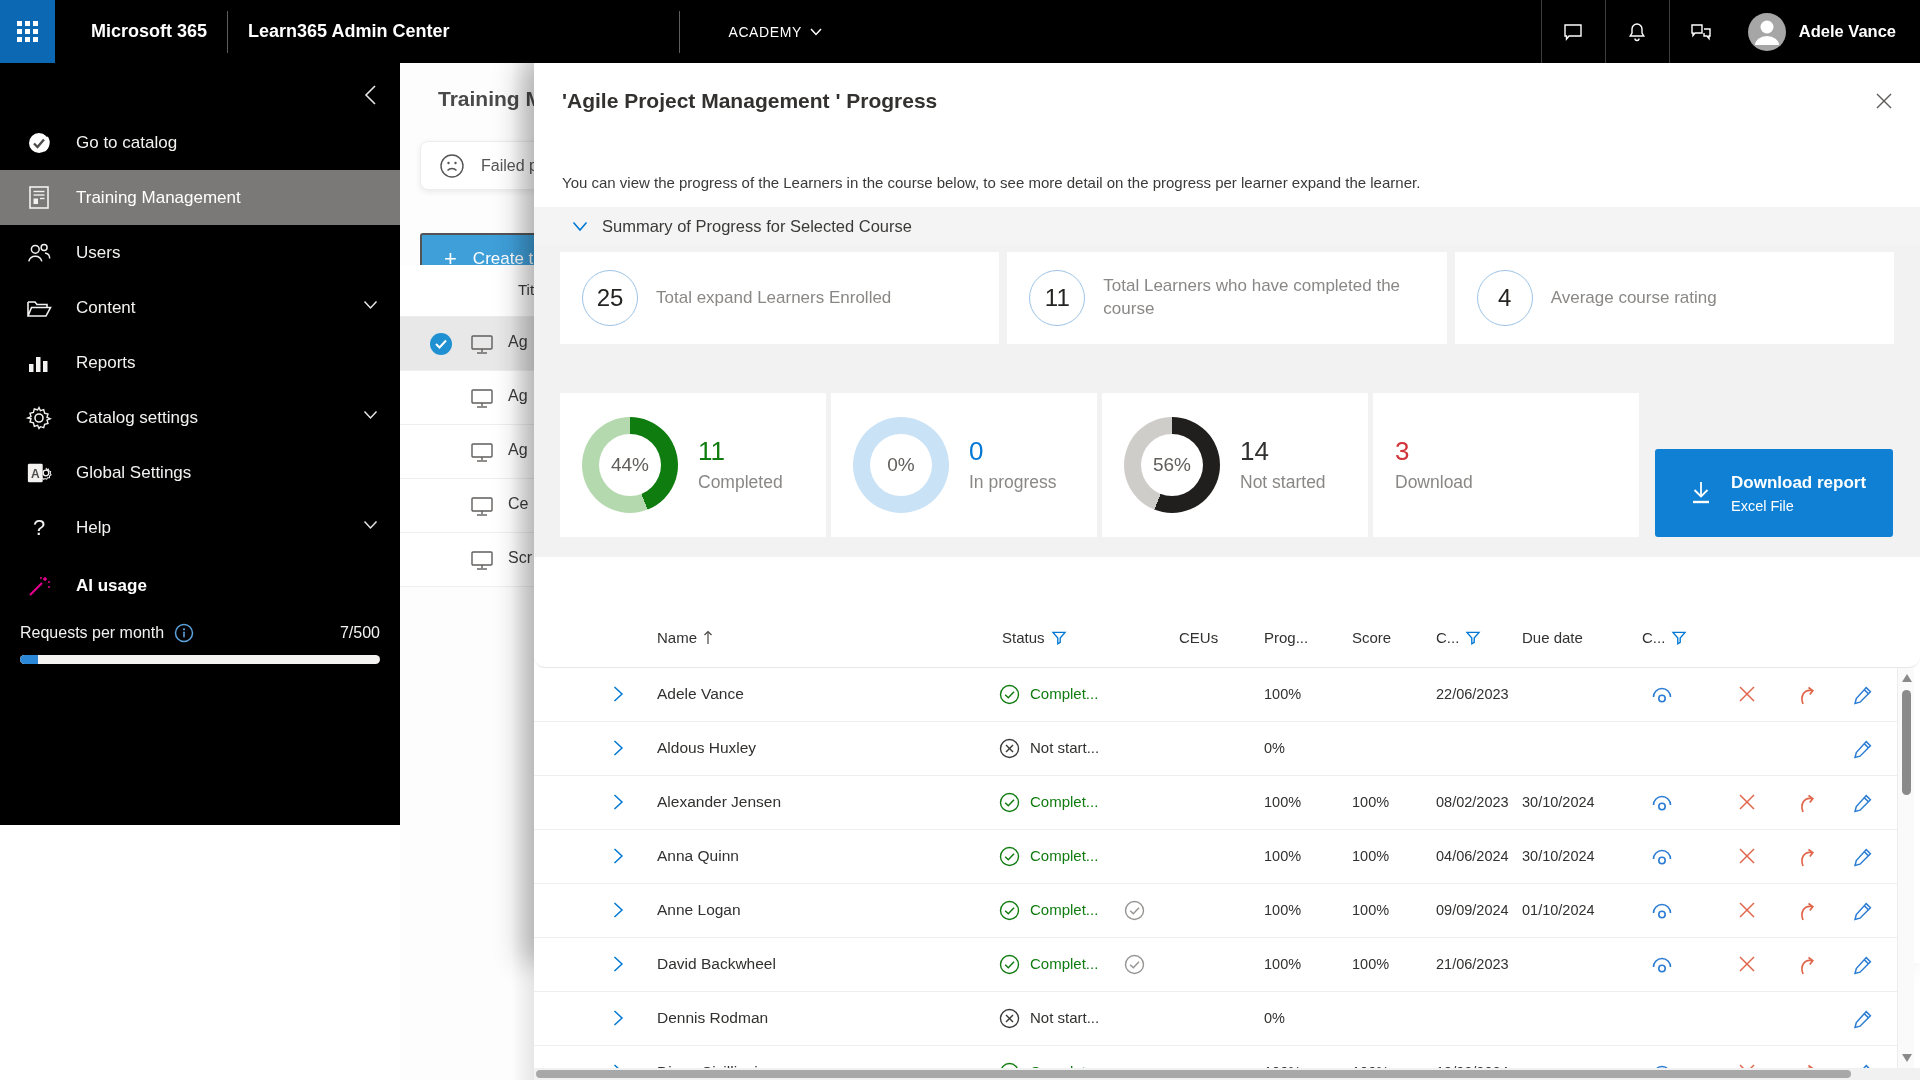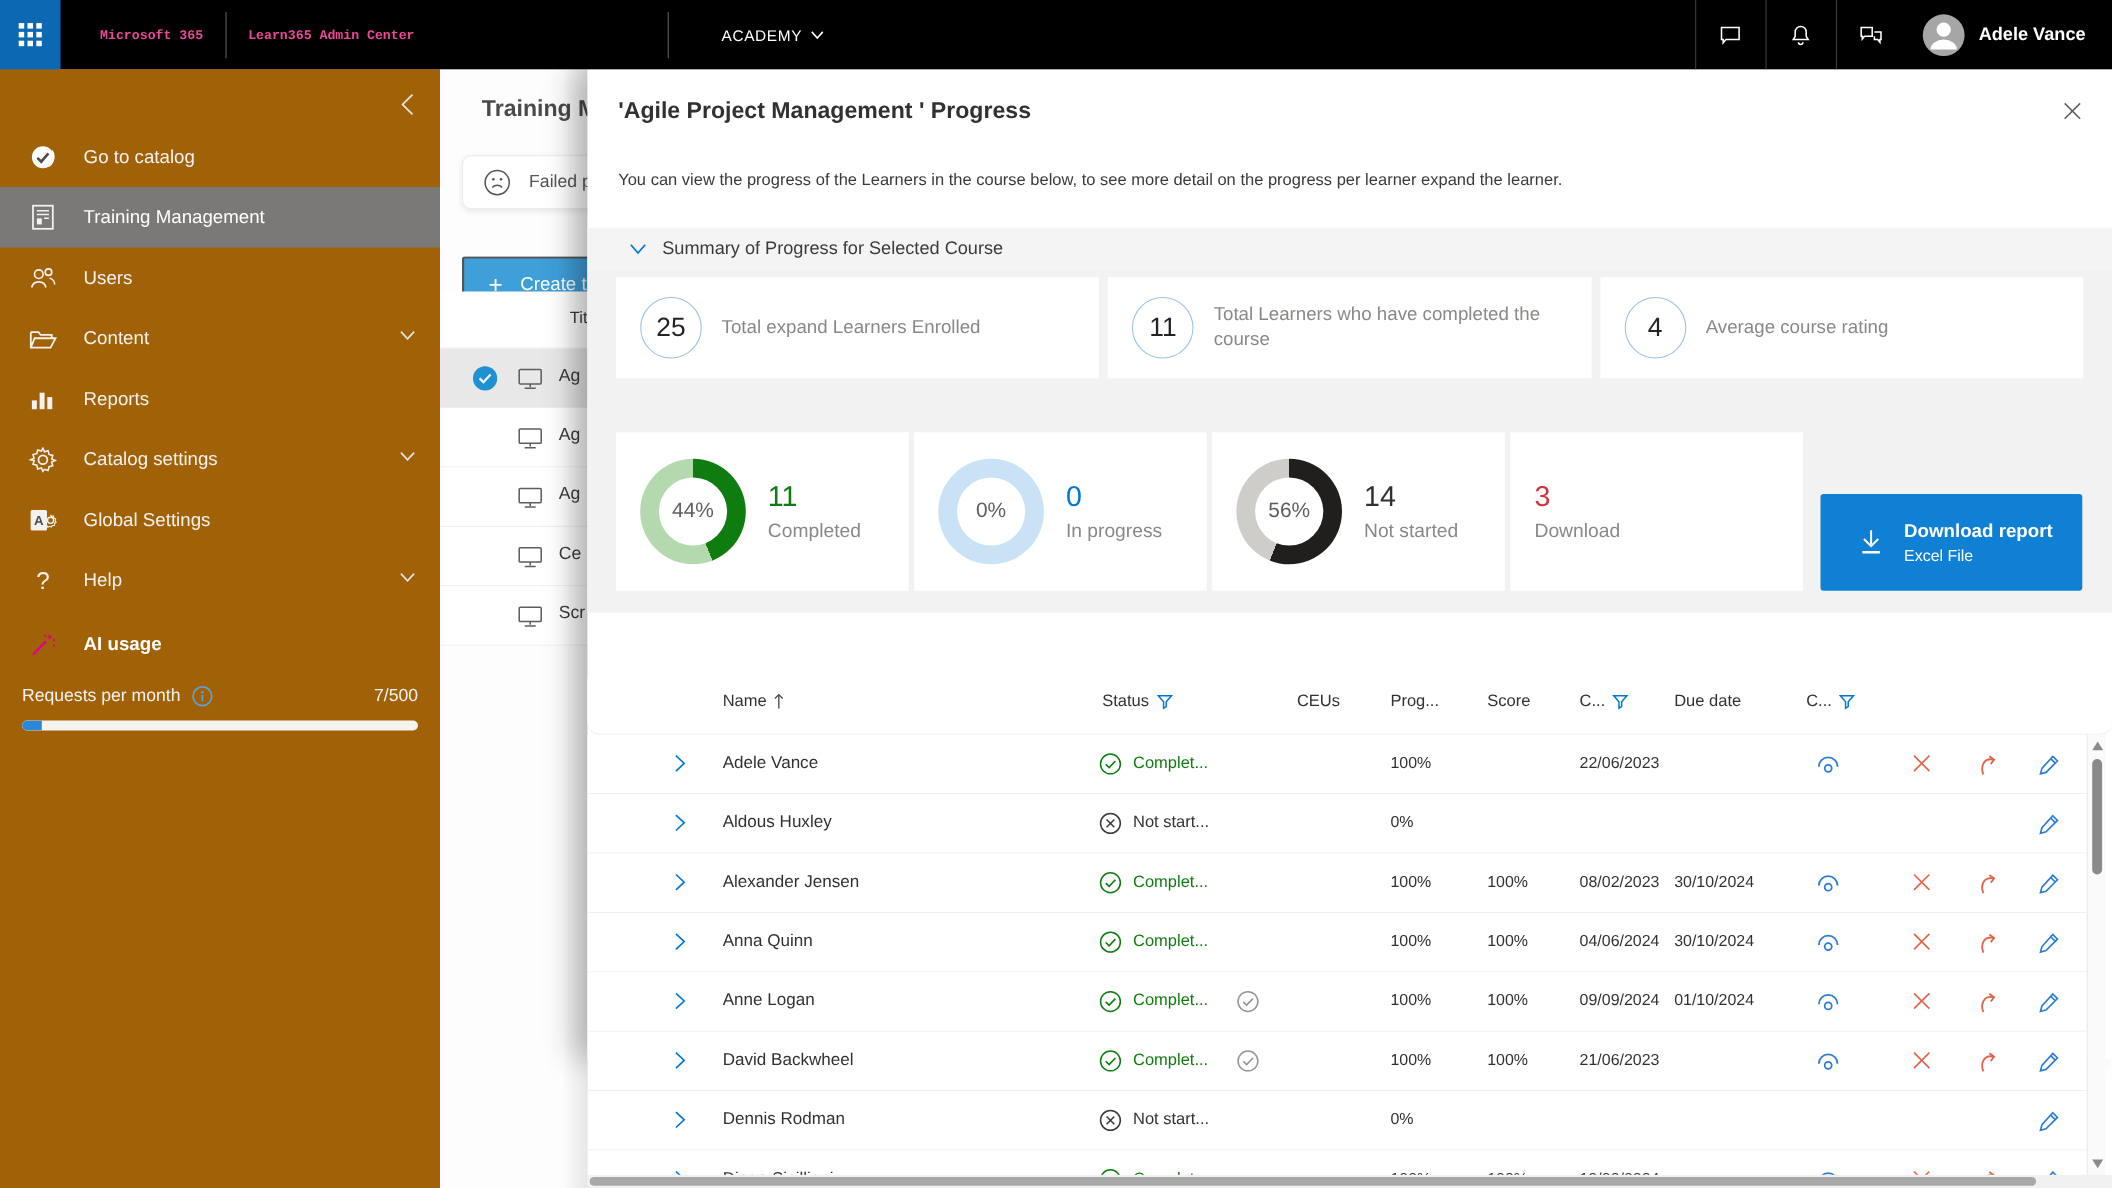--- a/index.html
+++ b/index.html
@@ -5,33 +5,33 @@
   * { margin:0; padding:0; box-sizing:border-box; }
   html,body { width:1920px; height:1080px; overflow:hidden; }
   body { font-family:"Liberation Sans","DejaVu Sans",sans-serif; background:#fff; color:#323130; }
   svg { display:block; }
 
   
   #topbar { position:absolute; left:0; top:0; width:1920px; height:63px; background:#000; display:flex; align-items:center; z-index:50; }
   #waffle { width:55px; height:63px; background:#0d68b3; display:flex; align-items:center; justify-content:center; cursor:pointer; }
   .waffle-grid { display:grid; grid-template-columns:repeat(3,5px); grid-template-rows:repeat(3,5px); gap:3px; }
   .waffle-grid i { background:#fff; }
-  .tb-text { color:#ec4899; font-size:12px; font-weight:600; white-space:nowrap;font-family:Liberation Mono, monospace; }
+  .tb-text { color:#ffffff; font-size:18px; font-weight:600; white-space:nowrap; }
   #tb-brand { margin-left:36px; }
   .tb-div { width:1px; height:42px; background:#5d5d5d; margin:0 20px; }
   #tb-product { font-weight:600; }
   #tb-academy { display:flex; align-items:center; gap:8px; color:#fff; font-size:14px; letter-spacing:.6px; margin-left:28px; cursor:pointer; }
   #tb-right { margin-left:auto; display:flex; align-items:center; height:63px; }
   .tb-icon-cell { width:64px; height:63px; display:flex; align-items:center; justify-content:center; border-left:1px solid #3c3c3c; cursor:pointer; }
   .tb-icon-cell:last-of-type { border-right:1px solid #3c3c3c; }
   #tb-user { display:flex; align-items:center; gap:12px; padding:0 24px 0 14px; cursor:pointer; }
   #tb-user .name { color:#fff; font-size:16.5px; font-weight:600; }
 
   
-  #sidebar { position:absolute; left:0; top:63px; width:400px; height:1017px; background:#a16207; color:#f3f2f1; }
+  #sidebar { position:absolute; left:0; top:63px; width:400px; height:762px; background:#000000; color:#f3f2f1; }
   #sb-collapse { position:absolute; right:22px; top:20px; cursor:pointer; }
   #sb-items { position:absolute; left:0; top:52px; width:100%; }
   .sb-item { height:55px; display:flex; align-items:center; padding-left:26px; cursor:pointer; position:relative; font-size:17px; }
   .sb-item.selected { background:#7b7977; color:#fff; }
   .sb-icon { width:26px; height:26px; display:flex; align-items:center; justify-content:center; }
   .sb-label { margin-left:24px; }
   .sb-chev { position:absolute; right:22px; top:20px; }
   #ai-block { position:absolute; left:0; top:500px; width:100%; }
   #ai-title-row { display:flex; align-items:center; padding-left:26px; height:46px; cursor:pointer; }
   #ai-title { margin-left:24px; font-size:17px; font-weight:700; color:#fff; }
@@ -55,21 +55,21 @@
   .bg-check { position:absolute; left:30px; top:16px; width:22px; height:22px; border-radius:50%; background:#1f91d2; display:none; align-items:center; justify-content:center; }
   .bg-row.selected .bg-check { display:flex; }
   .bg-mon { position:absolute; left:70px; top:17px; }
   .bg-label { position:absolute; left:108px; top:16px; font-size:16px; color:#3b3a39; white-space:nowrap; }
   #bg-shade { position:absolute; right:0; top:0; width:26px; height:100%; background:linear-gradient(to right, rgba(0,0,0,0), rgba(0,0,0,.10)); pointer-events:none; }
 
   
   #modal { position:absolute; left:534px; top:63px; width:1386px; height:900px; background:#fff; box-shadow:-14px 0 26px rgba(0,0,0,.22); }
   #m-title { position:absolute; left:28px; top:26px; font-size:21px; font-weight:600; color:#323130; }
   #m-close { position:absolute; right:26px; top:28px; cursor:pointer; }
-  #m-desc { position:absolute; left:28px; top:92px; font-size:15px; color:#3b3a39; }
+  #m-desc { position:absolute; left:28px; top:111px; font-size:15px; color:#3b3a39; }
   #m-band { position:absolute; left:0; top:144px; width:1386px; height:38px; background:#f4f4f4; display:flex; align-items:center; padding-left:38px; gap:14px; cursor:pointer; }
   #m-band-title { font-size:16.5px; color:#3b3a39; }
   #m-gray { position:absolute; left:0; top:182px; width:1386px; height:312px; background:#f2f2f2; }
   #m-stats { position:absolute; left:26px; top:189px; width:1334px; height:92px; display:flex; gap:8px; }
   .stat-card { flex:1; background:#fff; display:flex; align-items:center; padding-left:22px; gap:18px; }
   .stat-circle { width:56px; height:56px; border-radius:50%; border:1.5px solid #9cc3e5; display:flex; align-items:center; justify-content:center; font-size:24px; color:#252423; flex:none; }
   .stat-label { font-size:17px; color:#8a8886; line-height:1.35; max-width:300px; }
   #m-donuts { position:absolute; left:26px; top:330px; width:1080px; height:144px; display:flex; gap:5px; }
   .donut-card { width:266px; background:#fff; display:flex; align-items:center; padding-left:22px; gap:20px; flex:none; }
   .donut { width:96px; height:96px; border-radius:50%; position:relative; flex:none; }

